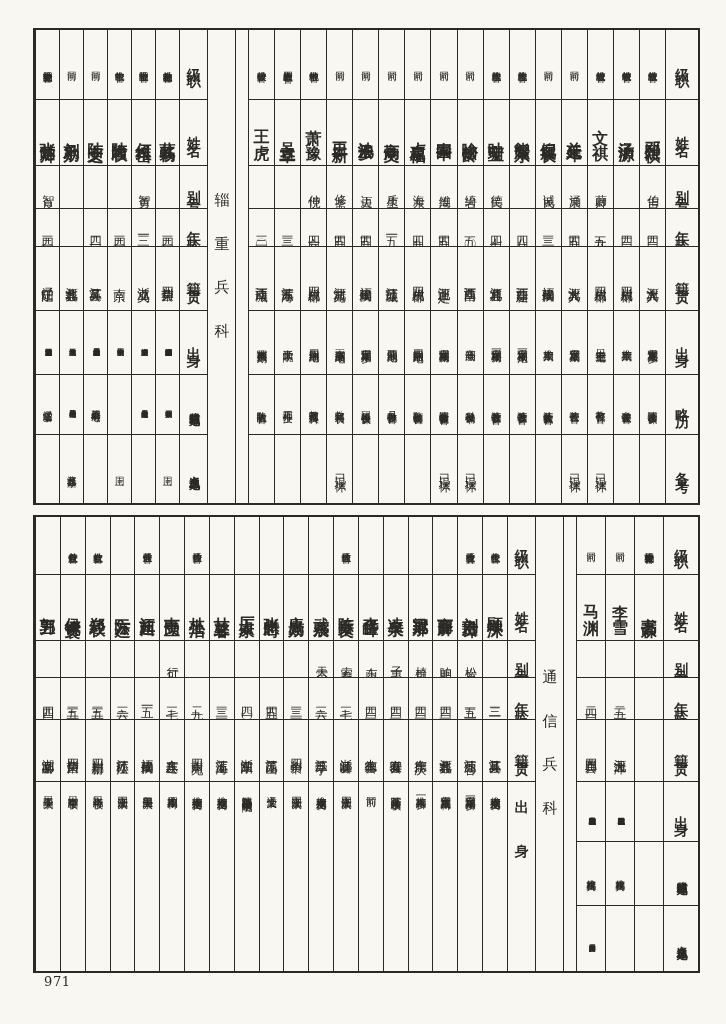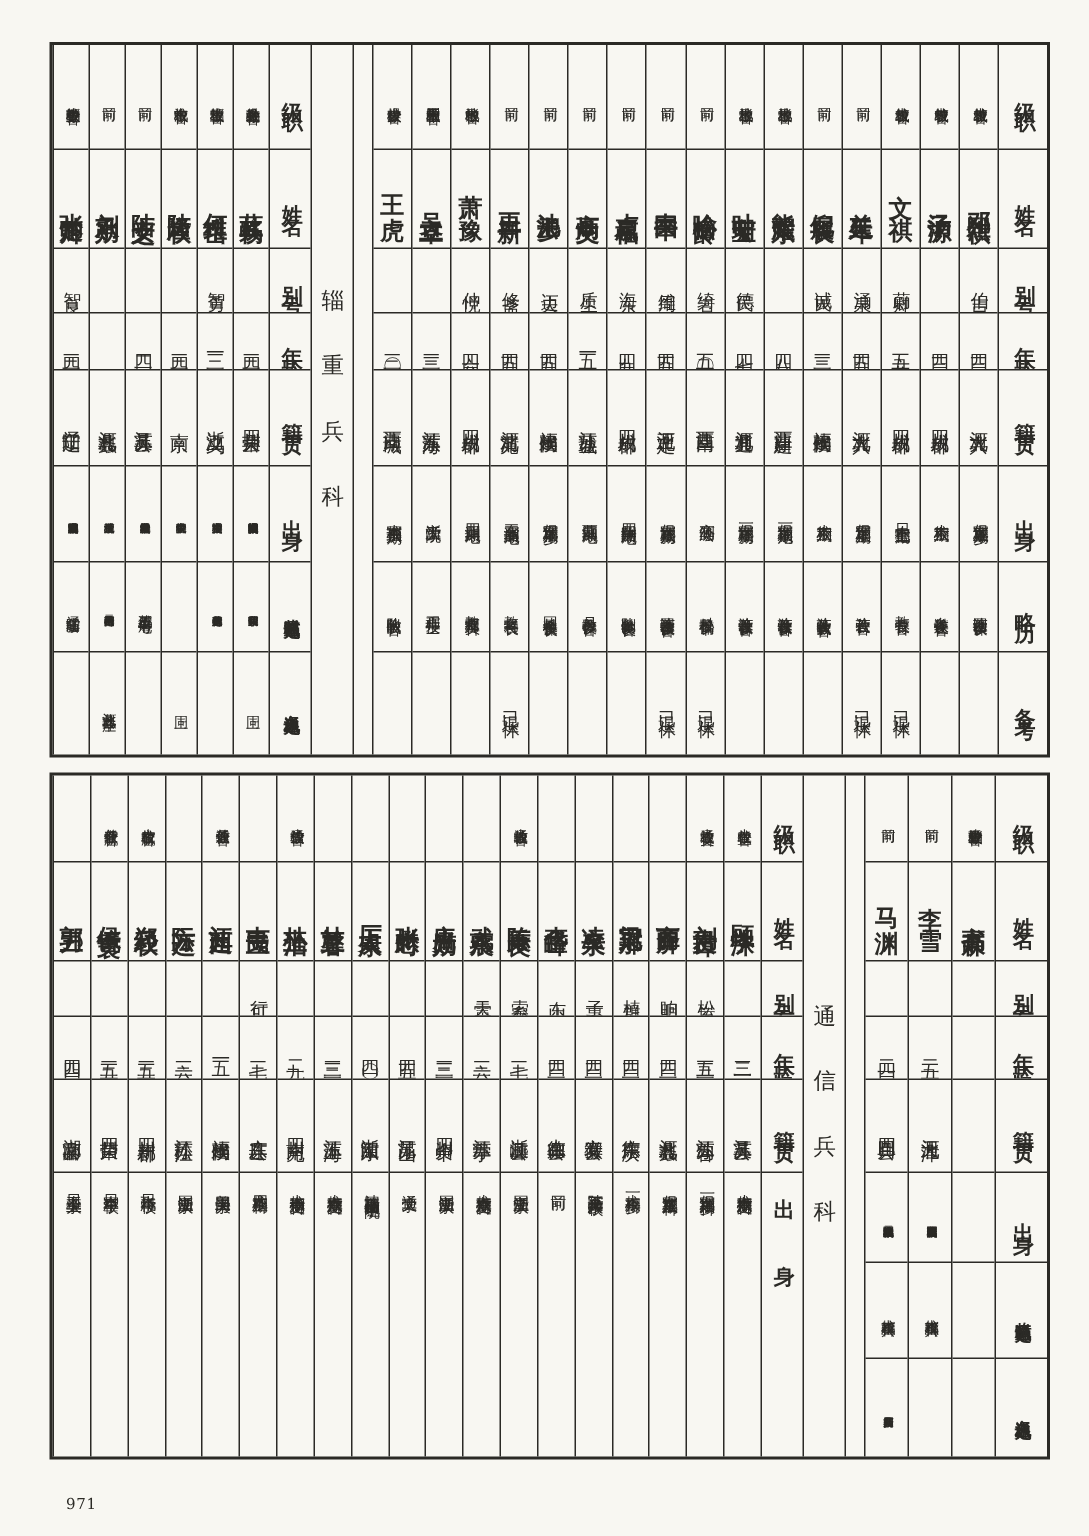--- a/index.html
+++ b/index.html
@@ -38,21 +38,21 @@
   .vt.tiny{font-size:7px;letter-spacing:0;line-height:1.08;}
   
   .sec-tallorigin .f-origin{align-items:flex-start;padding-top:6px;}
   
   .hcell .vt{font-weight:700;}
   .hcell .vt.h2{font-size:14px;letter-spacing:.55em;}
   .hcell .vt.h5{font-size:11px;letter-spacing:.06em;font-weight:700;}
   
   .title-col .cell,.spacer-col .cell{border-bottom:none;flex:1;}
   .title-col .vt{font-size:15px;letter-spacing:2.9em;font-weight:400;}
-  .page-num{position:absolute;left:44px;top:998px;font-size:10px;letter-spacing:.05em;font-family:"DejaVu Serif",serif;}
+  .page-num{position:absolute;left:44px;top:974px;font-size:13px;letter-spacing:.05em;font-family:"DejaVu Serif",serif;}
 </style>
 </head>
 <body>
 
 <div class="sheet">
   <div id="top-table" class="rtable t-top">
       <div class="section" style="width: 450px;">
         <div class="col header-col" style="width: 33px; flex: 0 0 33px;">
           <div class="cell f-rank hcell">
             <span class="vt h2">级职</span>

